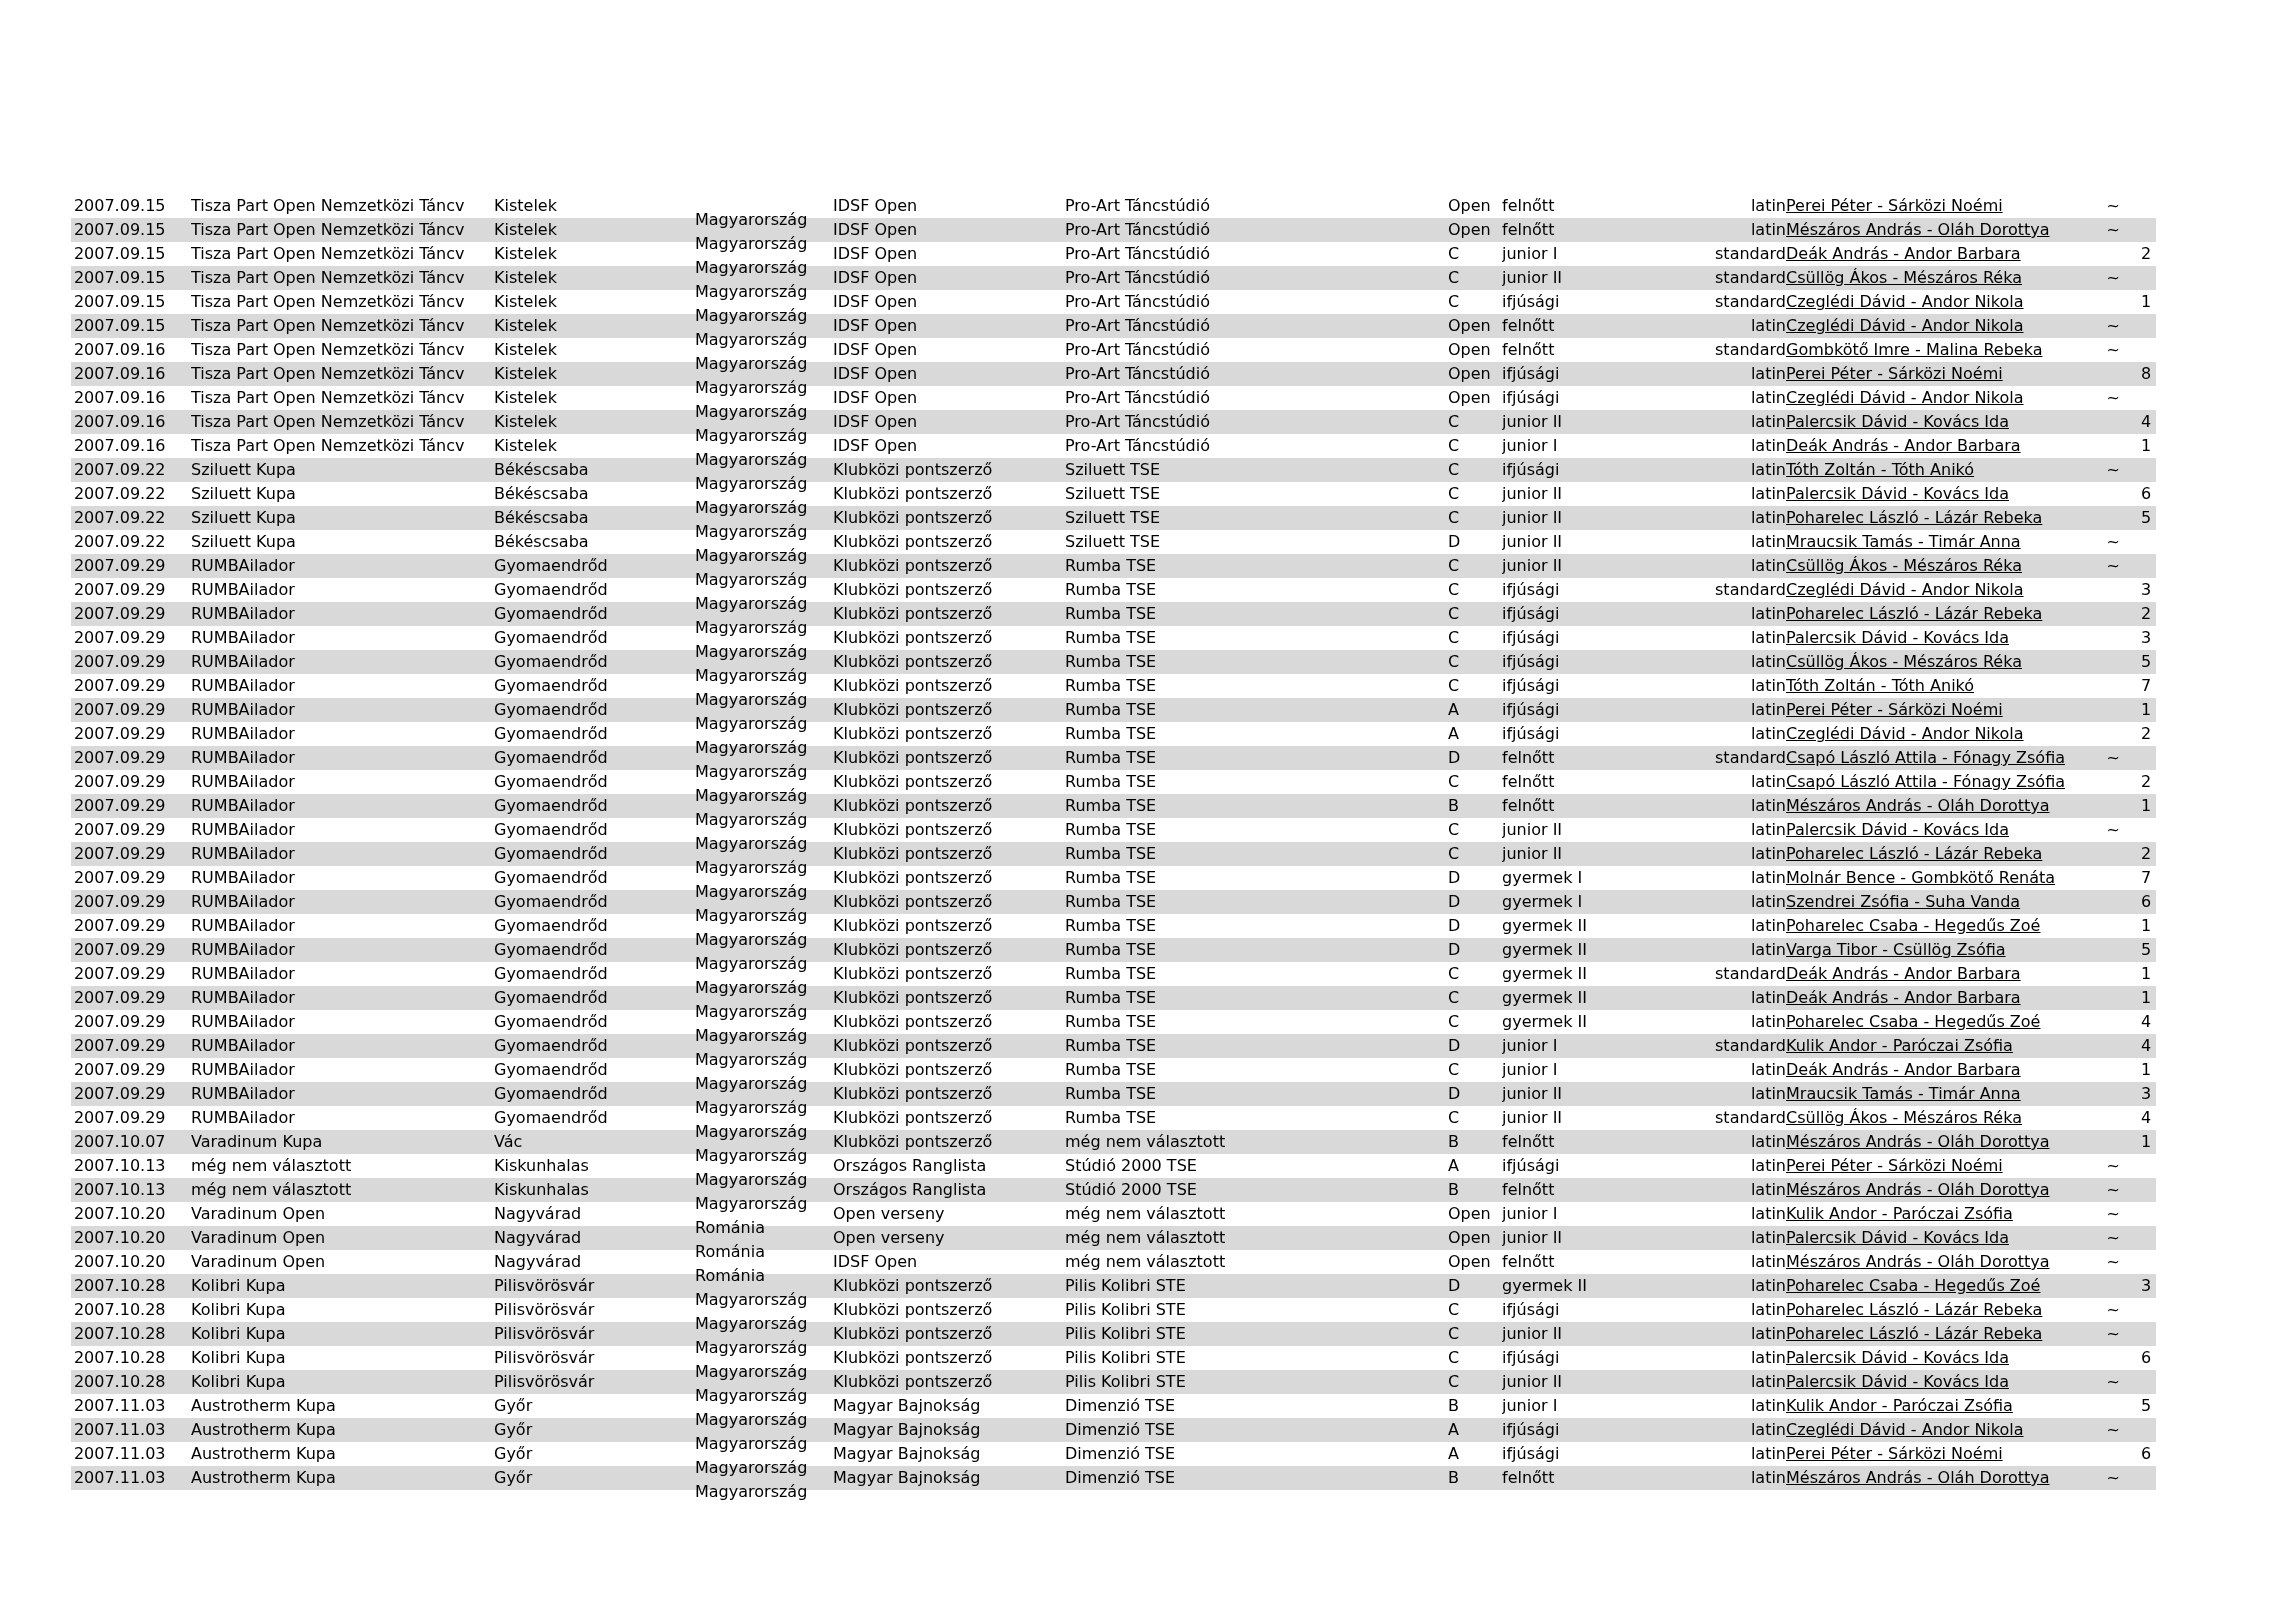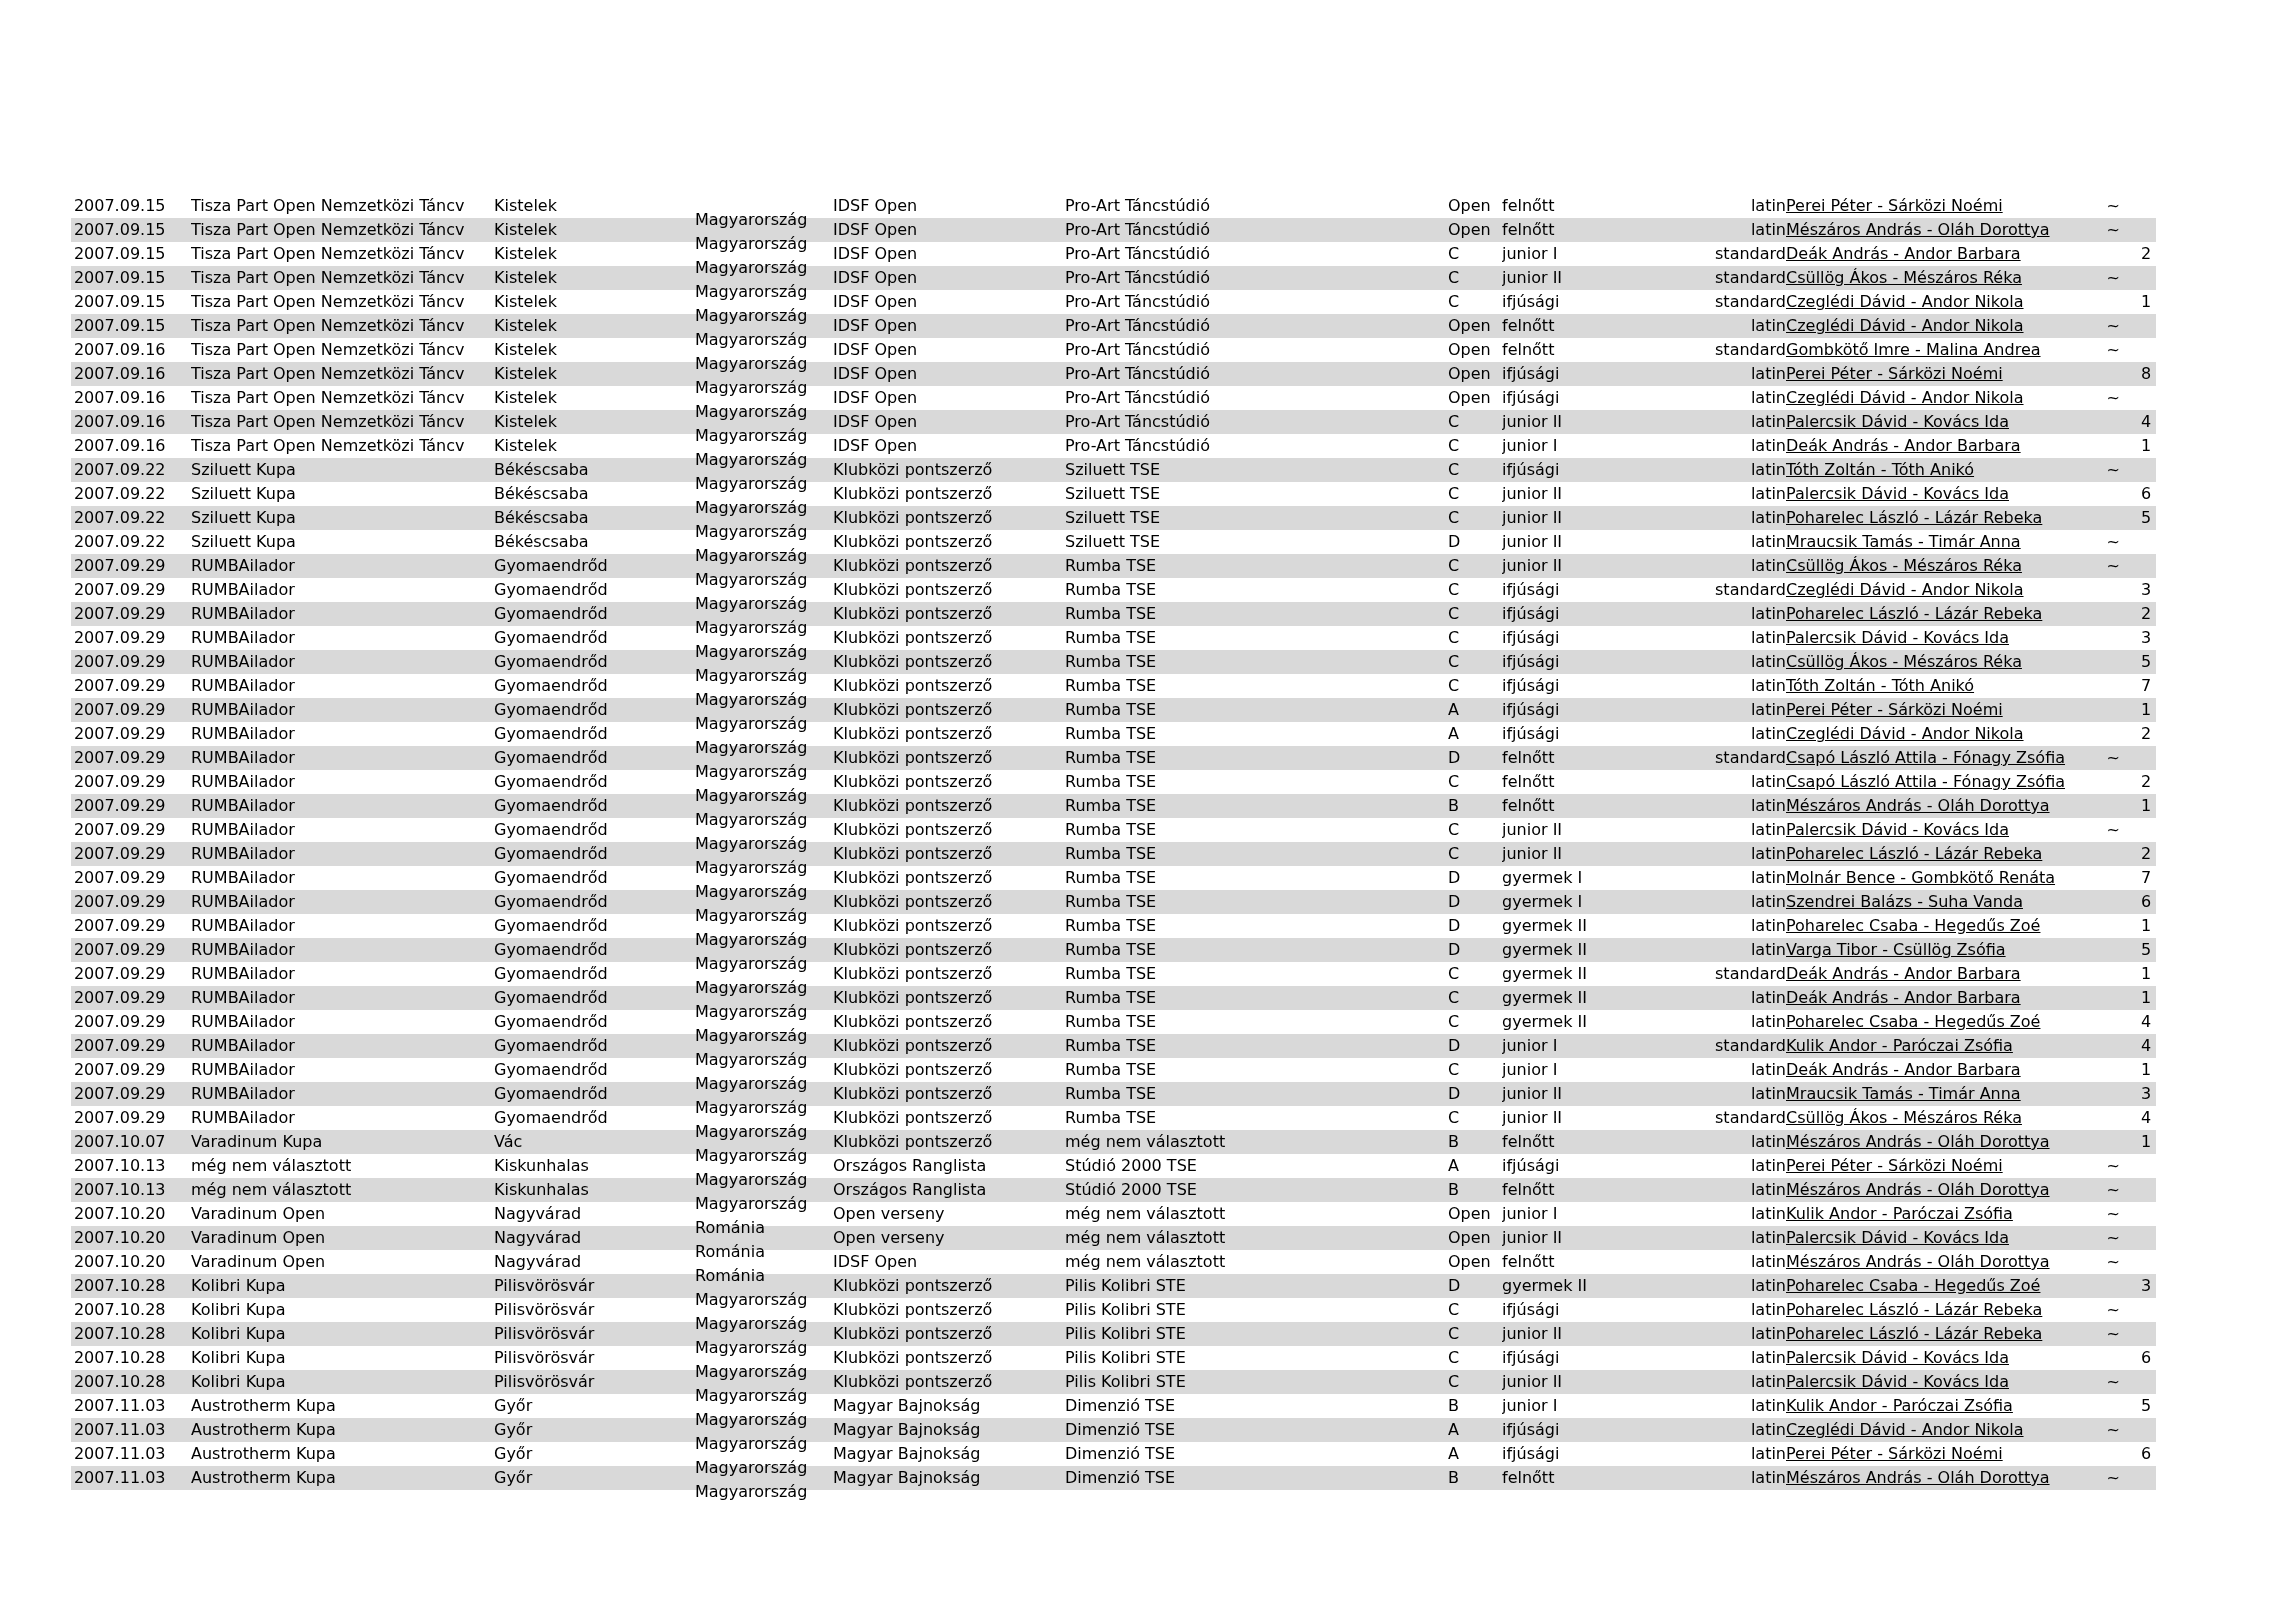--- a/index.html
+++ b/index.html
@@ -149,21 +149,21 @@
       <div class="row">
     <span class="cell c0">2007.09.16</span>
     <span class="cell c1">Tisza Part Open Nemzetközi Táncv</span>
     <span class="cell c2">Kistelek</span>
     <span class="cell c3">Magyarország</span>
     <span class="cell c4">IDSF Open</span>
     <span class="cell c5">Pro-Art Táncstúdió</span>
     <span class="cell c6">Open</span>
     <span class="cell c7">felnőtt</span>
     <span class="cell c8">standard</span>
-    <span class="cell c9">Gombkötő Imre - Malina Andrea</span>
+    <span class="cell c9">Gombkötő Imre - Malina Rebeka</span>
     <span class="cell c10 tilde">~</span>
   </div>
       <div class="row striped">
     <span class="cell c0">2007.09.16</span>
     <span class="cell c1">Tisza Part Open Nemzetközi Táncv</span>
     <span class="cell c2">Kistelek</span>
     <span class="cell c3">Magyarország</span>
     <span class="cell c4">IDSF Open</span>
     <span class="cell c5">Pro-Art Táncstúdió</span>
     <span class="cell c6">Open</span>
@@ -448,21 +448,21 @@
       <div class="row striped">
     <span class="cell c0">2007.09.29</span>
     <span class="cell c1">RUMBAilador</span>
     <span class="cell c2">Gyomaendrőd</span>
     <span class="cell c3">Magyarország</span>
     <span class="cell c4">Klubközi pontszerző</span>
     <span class="cell c5">Rumba TSE</span>
     <span class="cell c6">D</span>
     <span class="cell c7">gyermek I</span>
     <span class="cell c8">latin</span>
-    <span class="cell c9">Szendrei Balázs - Suha Vanda</span>
+    <span class="cell c9">Szendrei Zsófia - Suha Vanda</span>
     <span class="cell c10">6</span>
   </div>
       <div class="row">
     <span class="cell c0">2007.09.29</span>
     <span class="cell c1">RUMBAilador</span>
     <span class="cell c2">Gyomaendrőd</span>
     <span class="cell c3">Magyarország</span>
     <span class="cell c4">Klubközi pontszerző</span>
     <span class="cell c5">Rumba TSE</span>
     <span class="cell c6">D</span>

